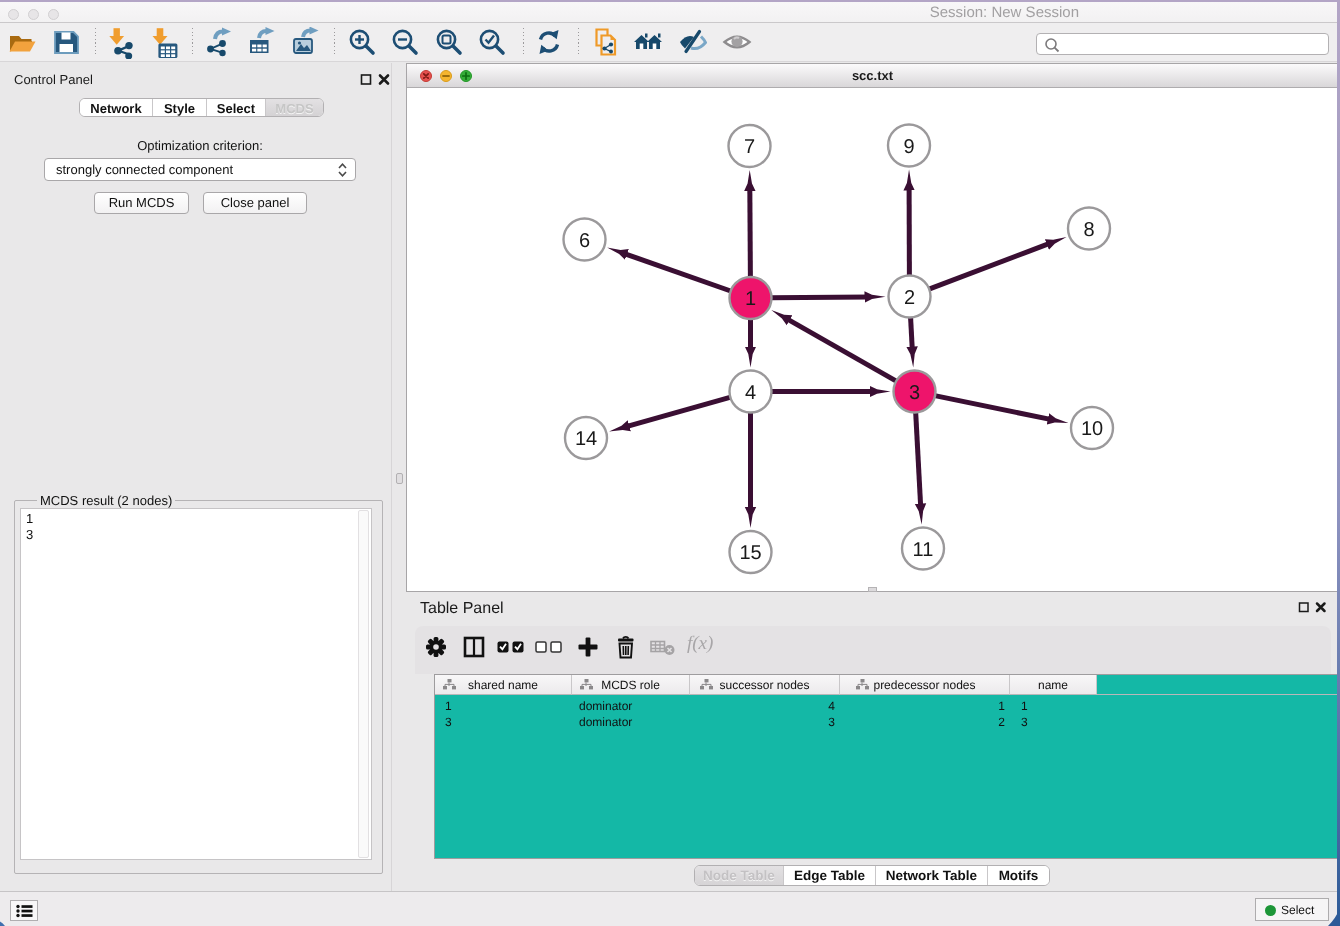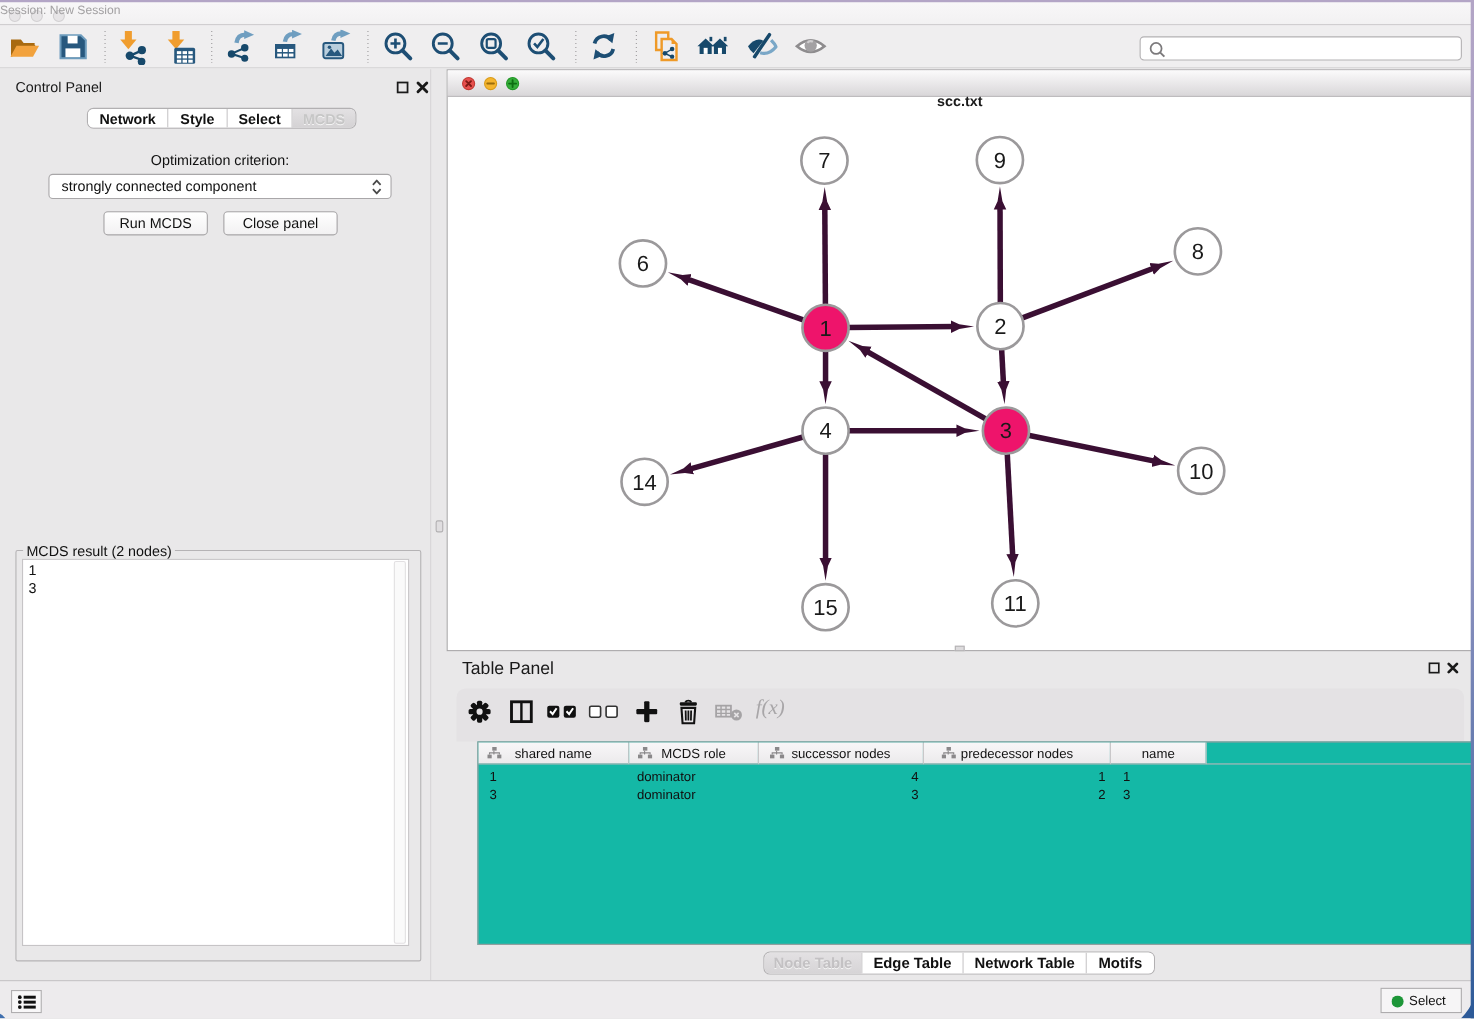--- a/index.html
+++ b/index.html
@@ -2,43 +2,43 @@
 <html><head>
 <meta charset="utf-8">
 <style>
   * { margin:0; padding:0; box-sizing:border-box; }
   html,body { width:1340px; height:926px; overflow:hidden; }
   body { -webkit-font-smoothing:antialiased; text-rendering:geometricPrecision; font-family:"Liberation Sans", sans-serif; background:#e9e8e9; position:relative; }
   .abs { position:absolute; }
   
   #titlebar { left:0; top:0; width:1340px; height:23px; background:linear-gradient(#f8f7f8,#f2f1f2); border-top:2px solid #b3a5c6; border-bottom:1px solid #cac8ca; }
   .tl { position:absolute; top:7px; width:11px; height:11px; border-radius:50%; background:#e7e5e7; border:1px solid #d2d0d2; }
-  #wintitle { position:absolute; top:4px; left:0; width:1079px; text-align:left; font-size:11px; color:#a2a0a2; }
+  #wintitle { position:absolute; top:4px; left:0; width:1079px; text-align:right; font-size:15px; color:#a2a0a2; }
   
   #toolbar { left:0; top:23px; width:1340px; height:39px; background:#efeeef; border-bottom:1px solid #d8d6d8; }
   .tsep { position:absolute; top:5px; height:29px; width:1px; background:repeating-linear-gradient(to bottom,#9c9a9c 0,#9c9a9c 1.2px,transparent 1.2px,transparent 3.6px); }
   .ticon { position:absolute; top:4px; }
   #search { position:absolute; left:1036px; top:33px; width:293px; height:22px; background:#fff; border:1px solid #b3b1b3; border-radius:4px; }
   
   #cp-title { left:14px; top:72px; font-size:13px; color:#1a1a1a; }
   .tabbar { position:absolute; display:flex; border:1px solid #b2b0b2; border-radius:6px; overflow:hidden; background:#fff; }
   .tabbar .tab { font-size:13px; font-weight:bold; color:#111; text-align:center; background:#fff; border-left:1px solid #c9c7c9; padding-top:2px; }
   .tabbar .tab:first-child { border-left:none; }
   .tabbar .tab.sel { background:linear-gradient(#e3e1e3,#d4d2d4); color:#c6c6c6; text-shadow:0 1px 0 #f4f4f4; }
   #opt-label { left:0; top:138px; width:400px; text-align:center; font-size:13px; color:#111; }
   #combo { left:44px; top:158px; width:312px; height:23px; background:#fff; border:1px solid #a9a7a9; border-radius:4px; font-size:13px; color:#111; line-height:21px; padding-left:11px; }
   .btn { position:absolute; height:22px; background:linear-gradient(#ffffff,#f2f1f2); border:1px solid #a9a7a9; border-radius:4px; font-size:13px; color:#111; text-align:center; line-height:20px; }
   #fieldset { left:14px; top:500px; width:369px; height:374px; border:1px solid #b5b3b5; border-radius:2px; }
-  #fs-legend { position:absolute; left:6px; top:-8px; background:#e9e8e9; padding:0 3px; font-size:13px; color:#111;text-align:center; }
+  #fs-legend { position:absolute; left:22px; top:-8px; background:#e9e8e9; padding:0 3px; font-size:13px; color:#111;text-align:center; }
   #fs-white { position:absolute; left:5px; top:7px; width:352px; height:352px; background:#fff; border:1px solid #c6c4c6; font-size:13px; color:#111; line-height:15.5px; padding:2px 0 0 5px; }
   #fs-scroll { position:absolute; right:2px; top:1px; width:11px; height:348px; background:#fafafa; border:1px solid #e2e0e2; border-radius:2px; }
   
   #netwin { left:406px; top:63px; width:933px; height:529px; background:#fff; border:1px solid #a7a5a7; }
   #nw-titlebar { position:absolute; left:0; top:0; width:931px; height:24px; background:linear-gradient(#fbfafb,#d9d7d9); border-bottom:1px solid #aeacae; }
-  #nw-title { position:absolute; width:100%; top:20px; text-align:center; font-size:13px; font-weight:bold; color:#1a1a1a; }
+  #nw-title { position:absolute; width:100%; top:4px; text-align:center; font-size:13px; font-weight:bold; color:#1a1a1a; }
   .mac { position:absolute; top:6px; width:12px; height:12px; border-radius:50%; }
   #graph { position:absolute; left:0px; top:24px; }
   #nw-grip { position:absolute; left:461px; top:523px; width:9px; height:5px; background:#dddbdd; border:1px solid #b5b3b5; }
   
   #tp-title { left:420px; top:600px; font-size:16px; color:#1a1a1a; }
   #tp-toolbar { left:415px; top:626px; width:916px; height:48px; background:#e4e2e4; border-radius:8px 8px 0 0; }
   #tbl { left:434px; top:674px; width:915px; height:185px; background:#14b8a6; border:1px solid #9e9c9e; }
   .th { position:absolute; top:0; height:20px; background:linear-gradient(#f8f7f8,#eceaec); border-right:1px solid #c9c7c9; border-bottom:1px solid #b9b7b9; font-size:12px; color:#111; text-align:center; line-height:20px; }
   .td { position:absolute; font-size:12px; color:#111; height:16px; line-height:16px; }
   .hicon { position:absolute; top:4px; }

